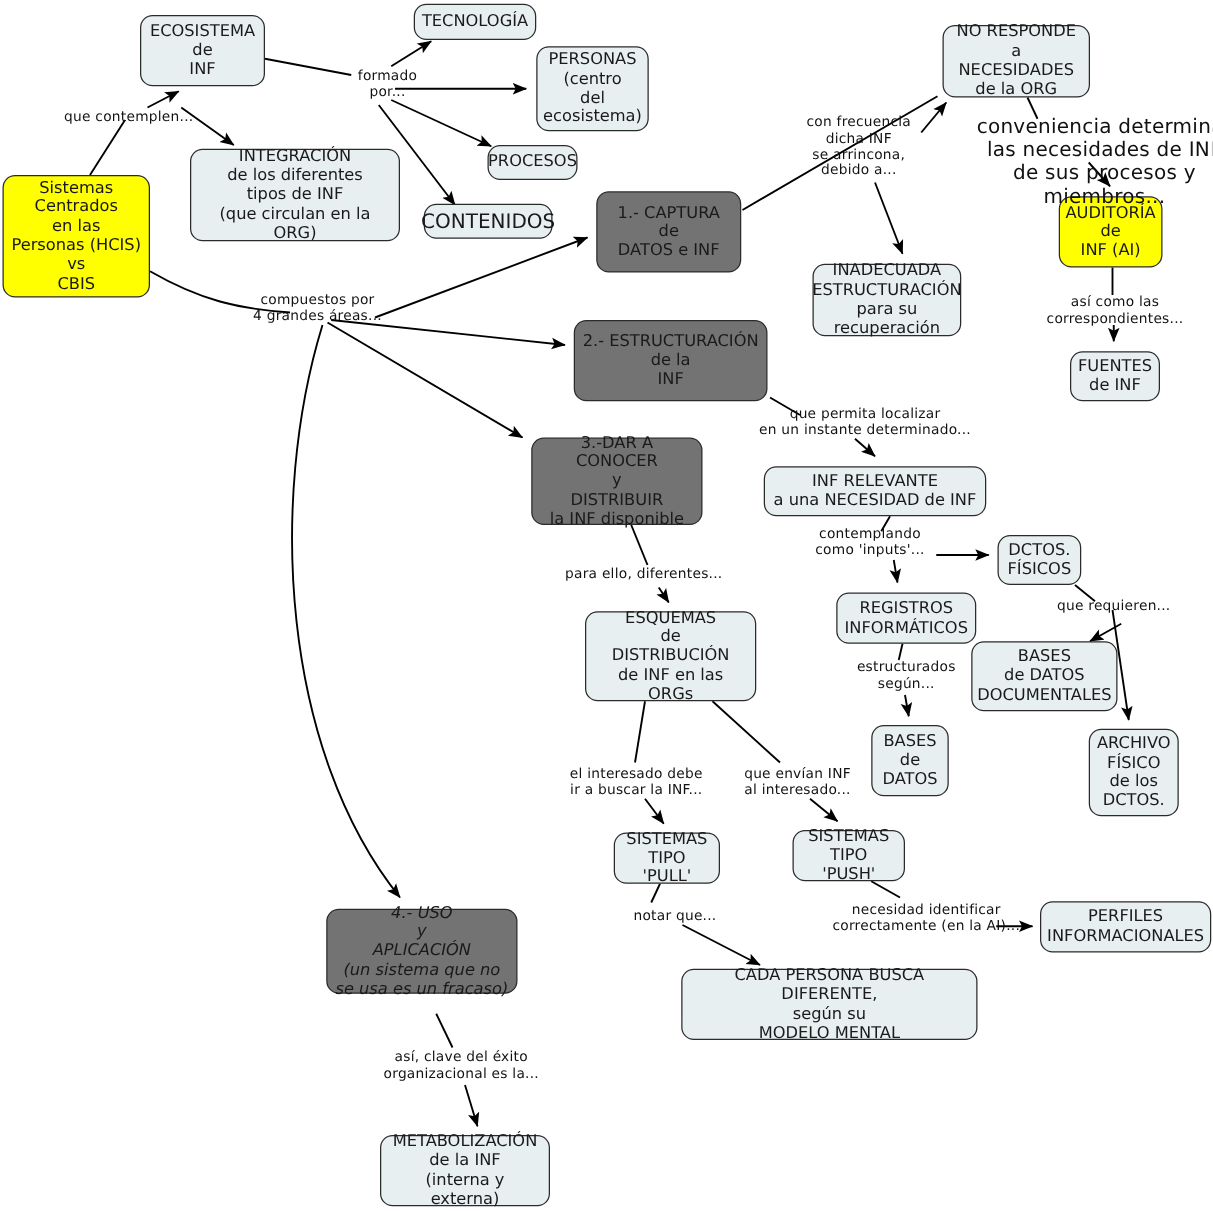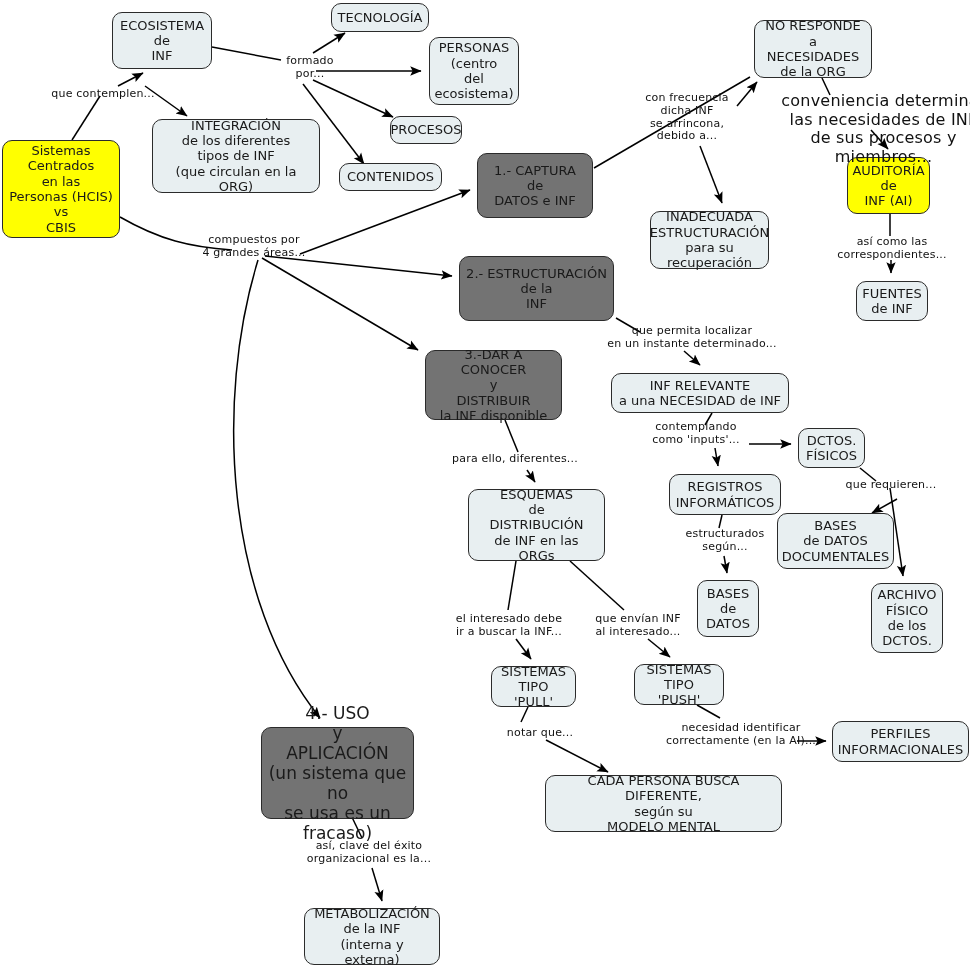--- a/index.html
+++ b/index.html
@@ -132,32 +132,32 @@
   <div class="node blue" style="left: 152px; top: 119px; width: 168px; height: 74px; font-size: 13px;">INTEGRACIÓN
 de los diferentes
 tipos de INF
 (que circulan en la ORG)</div>
   <div class="node blue" style="left: 331px; top: 3px; width: 98px; height: 29px; font-size: 13px;">TECNOLOGÍA</div>
   <div class="node blue" style="left: 429px; top: 37px; width: 90px; height: 68px; font-size: 13px;">PERSONAS
 (centro
 del
 ecosistema)</div>
   <div class="node blue" style="left: 390px; top: 116px; width: 72px; height: 28px; font-size: 13px;">PROCESOS</div>
-  <div class="node blue" style="left: 339px; top: 163px; width: 103px; height: 28px; font-size: 13px;">CONTENIDOS</div>
+  <div class="node blue" style="left: 339px; top: 163px; width: 103px; height: 28px; font-size: 16px;">CONTENIDOS</div>
   <div class="node lyellow" style="left: 477px; top: 153px; width: 116px; height: 65px; font-size: 13px;">1.- CAPTURA
 de
 DATOS e INF</div>
   <div class="node lyellow" style="left: 459px; top: 256px; width: 155px; height: 65px; font-size: 13px;">2.- ESTRUCTURACIÓN
 de la
 INF</div>
   <div class="node lyellow" style="left: 425px; top: 350px; width: 137px; height: 70px; font-size: 13px;">3.-DAR A CONOCER
 y
 DISTRIBUIR
 la INF disponible</div>
-  <div class="node lyellow" style="left: 261px; top: 727px; width: 153px; height: 92px; font-size: 17px;">4.- USO
+  <div class="node lyellow" style="left: 261px; top: 727px; width: 153px; height: 68px; font-size: 13px; font-style: italic;">4.- USO
 y
 APLICACIÓN
 (un sistema que no
 se usa es un fracaso)</div>
   <div class="node blue" style="left: 754px; top: 20px; width: 118px; height: 58px; font-size: 13px;">NO RESPONDE
 a NECESIDADES
 de la ORG</div>
   <div class="node blue" style="left: 650px; top: 211px; width: 119px; height: 58px; font-size: 13px;">INADECUADA
 ESTRUCTURACIÓN
 para su recuperación</div>

